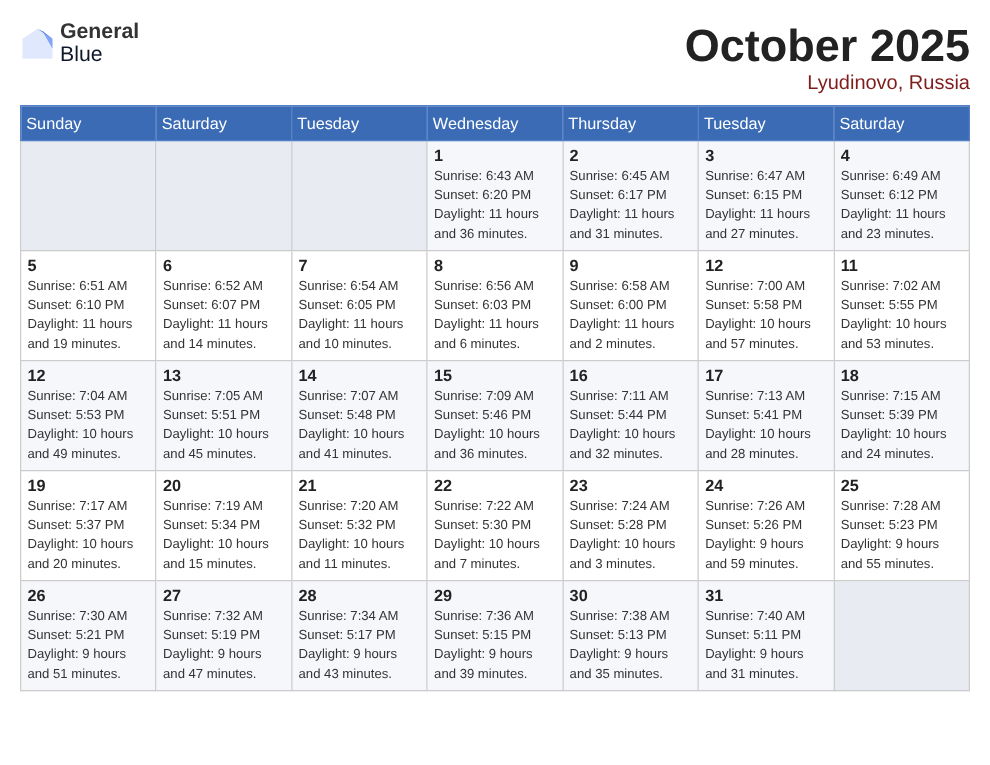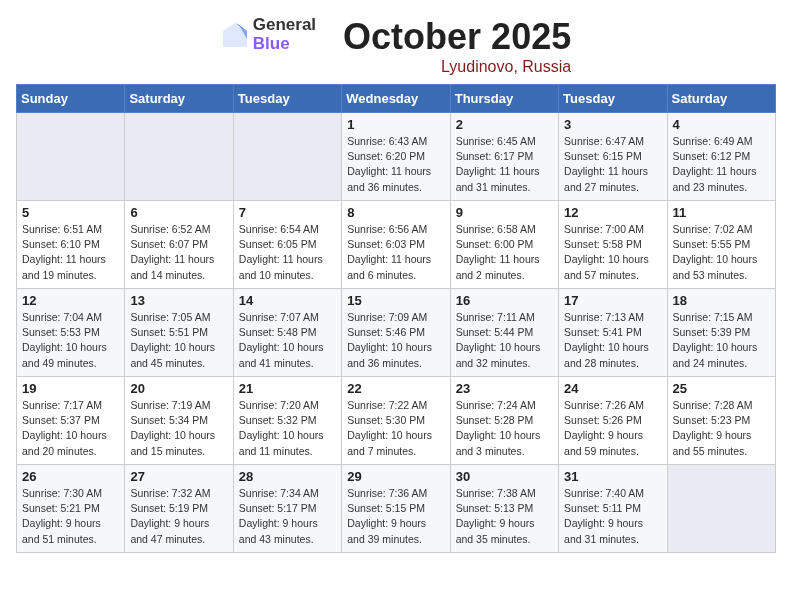--- a/index.html
+++ b/index.html
@@ -6,21 +6,21 @@
     body {
       font-family: Arial, sans-serif;
       background: #fff;
       width: 792px;
       min-height: 612px;
       padding: 16px;
     }
     .header {
       display: flex;
       align-items: flex-start;
-      justify-content: center;
+      justify-content: space-between;
       margin-bottom: 8px;
     }
     .logo {
       display: flex;
       align-items: center;
     }
     .logo-text {
       font-size: 18px;
       font-weight: bold;
       line-height: 1.2;
@@ -45,21 +45,21 @@
     }
     table {
       width: 100%;
       border-collapse: collapse;
       table-layout: fixed;
     }
     thead th {
       background-color: #3b6bb5;
       color: #fff;
       font-size: 13px;
-      font-weight: bold;
+      font-weight: normal;
       padding: 6px 4px;
       text-align: left;
       border: 1px solid #5580c5;
     }
     tbody td {
       border: 1px solid #ccc;
       vertical-align: top;
       padding: 4px 5px;
       font-size: 11px;
       color: #222;
@@ -91,21 +91,21 @@
 
 <div class="header">
   <div class="logo">
     <svg class="logo-icon" viewBox="0 0 28 28" xmlns="http://www.w3.org/2000/svg">
       <polygon points="14,2 26,10 26,26 2,26 2,10" fill="#2563eb" opacity="0.15"></polygon>
       <polygon points="18,4 26,10 26,18" fill="#2563eb" opacity="0.5"></polygon>
       <polygon points="14,2 26,10 18,4" fill="#2563eb"></polygon>
     </svg>
     <div class="logo-text">
       <div style="color:#333;font-size:17px;font-weight:bold;line-height:1.1;">General</div>
-      <div style="color:#8b5cf6;font-size:17px;font-weight:bold;line-height:1.1;">Blue</div>
+      <div style="color:#0f172a;font-size:17px;font-weight:normal;line-height:1.1;">Blue</div>
     </div>
   </div>
   <div class="title-block">
     <div class="month-title">October 2025</div>
     <div class="location">Lyudinovo, Russia</div>
   </div>
 </div>
 
 <table>
   <thead>

